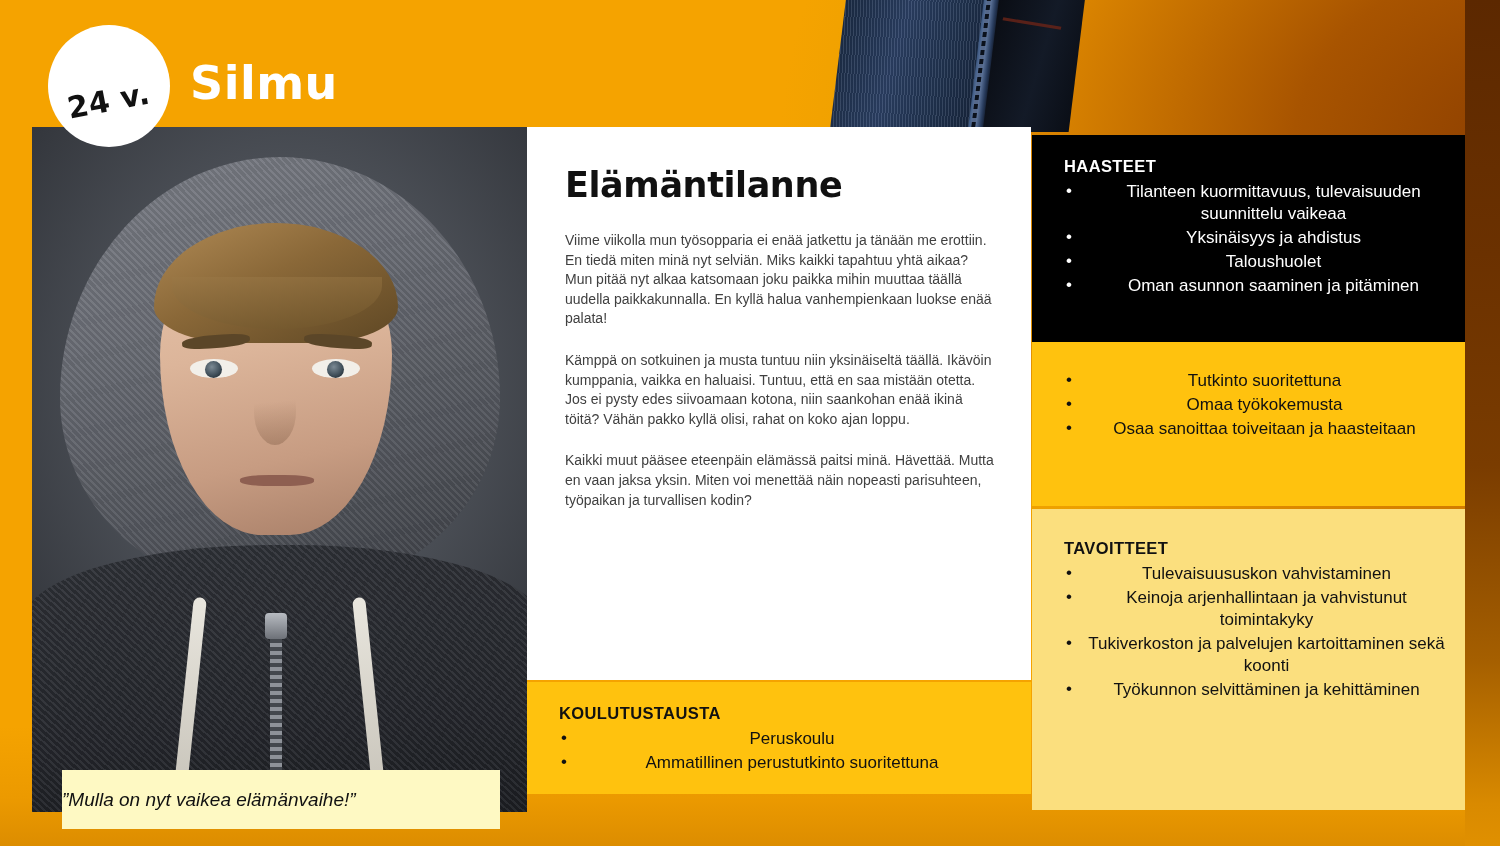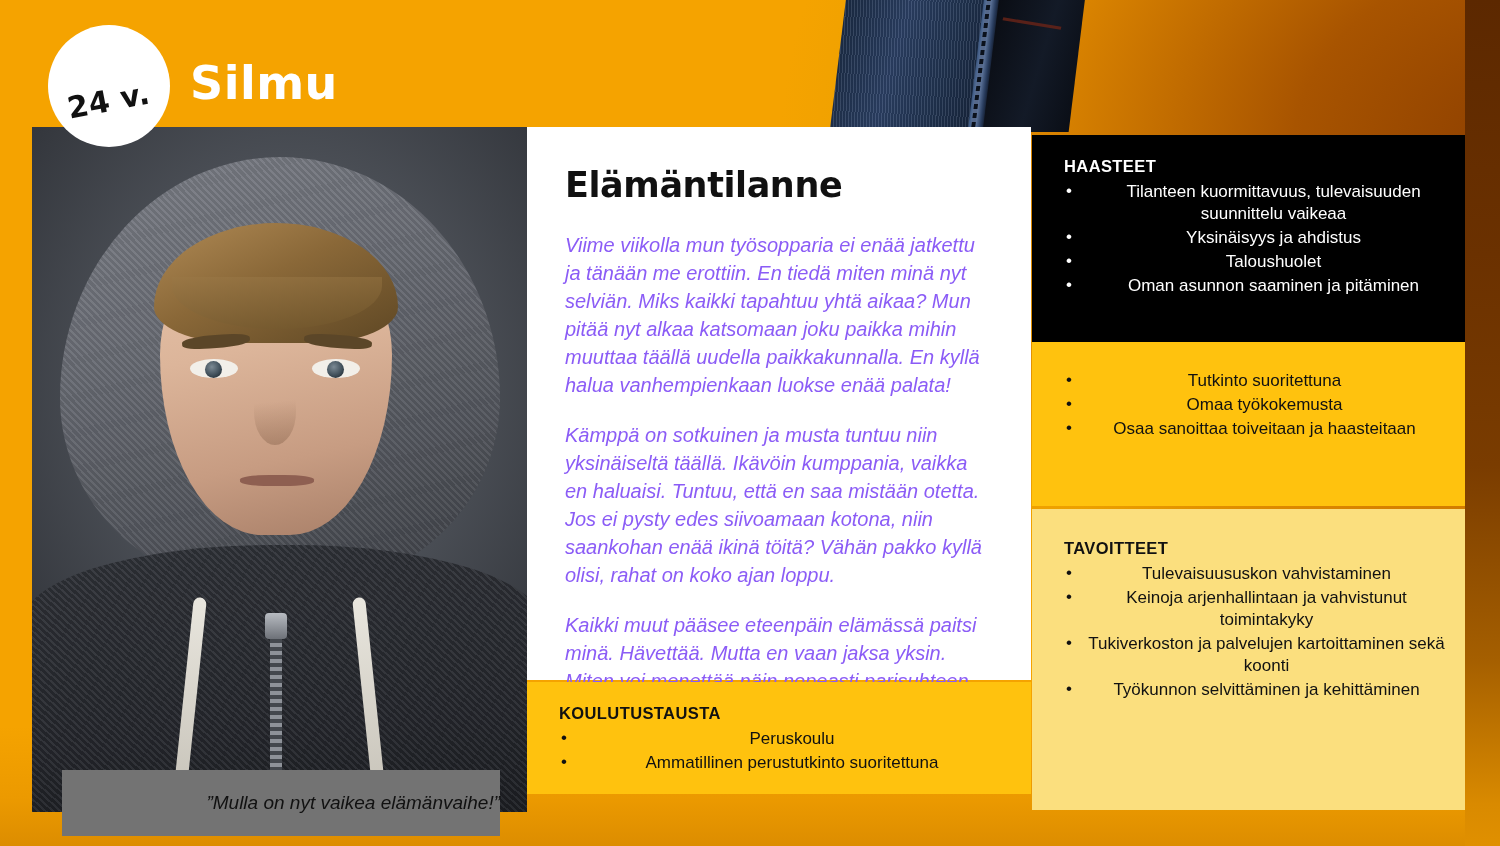--- a/index.html
+++ b/index.html
@@ -149,42 +149,42 @@
     position: absolute; left: 238px; top: 500px; width: 12px; height: 215px;
     background: repeating-linear-gradient(180deg, #8e9299 0 4px, #44484e 4px 8px);
   }
   #portrait .zip::before {
     content: ""; position: absolute; left: -5px; top: -14px; width: 22px; height: 26px;
     border-radius: 4px; background: linear-gradient(180deg, #b8bcc2 0%, #6d7178 100%);
   }
 
   
   #quote-box {
-    position: absolute; left: 62px; top: 770px; width: 438px; height: 66px;
-    background: #737373; z-index: 7;
-    display: flex; align-items: center; justify-content: flex-end;
+    position: absolute; left: 62px; top: 770px; width: 438px; height: 59px;
+    background: #fef9c3; z-index: 7;
+    display: flex; align-items: center; justify-content: flex-start;
   }
   #quote-text {
     font-family: "Liberation Sans", sans-serif;
     font-style: italic; font-weight: 400; font-size: 19px; color: #111;
   }
 
   
   #life-card {
     position: absolute; left: 527px; top: 127px; width: 504px; height: 553px;
     background: #ffffff;
     padding: 38px 36px 0 38px;
   }
   #life-title {
     font-family: "DejaVu Sans", sans-serif;
     font-weight: 700; font-size: 35px; color: #111; letter-spacing: -0.4px;
     margin-bottom: 26px;
   }
   .life-para {
-    font-size: 20px; line-height: 1.40; color: #8b5cf6; margin-bottom: 22px; font-style: italic;
+    font-size: 14px; line-height: 1.40; color: #404040; margin-bottom: 22px;
   }
 
   
   #edu-panel {
     position: absolute; left: 527px; top: 682px; width: 504px; height: 112px;
     background: #FFC20E;
     padding: 22px 28px 16px 32px;
   }
 
   

